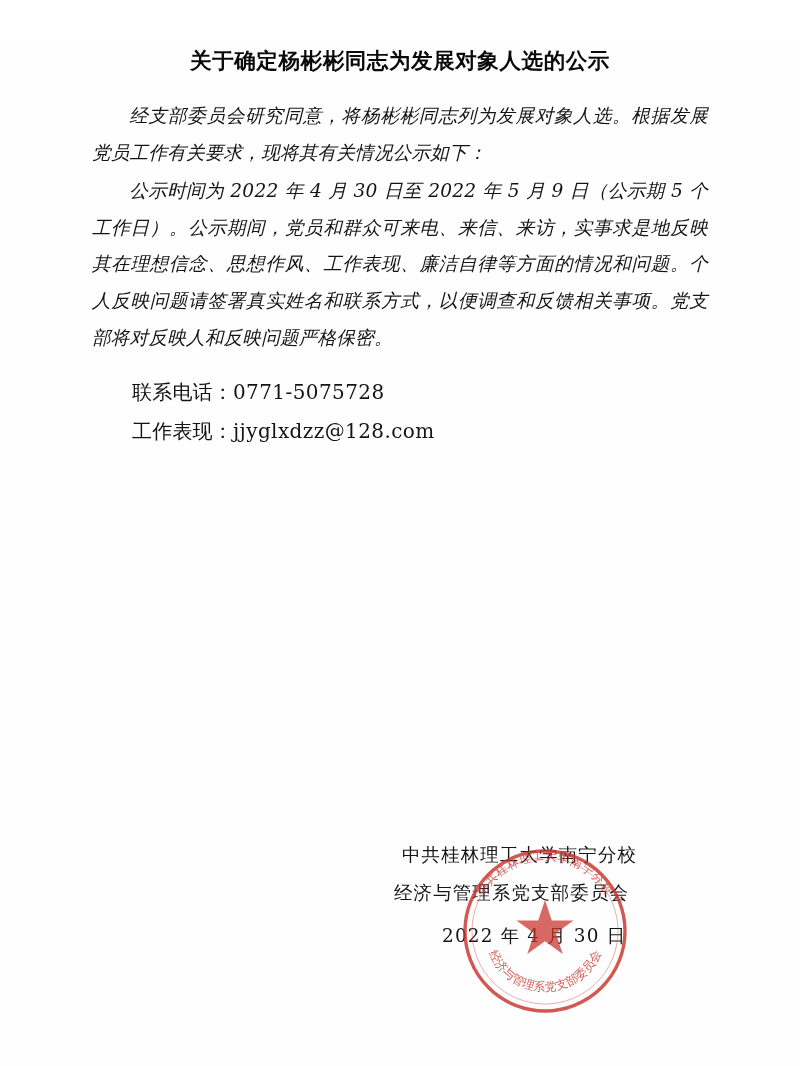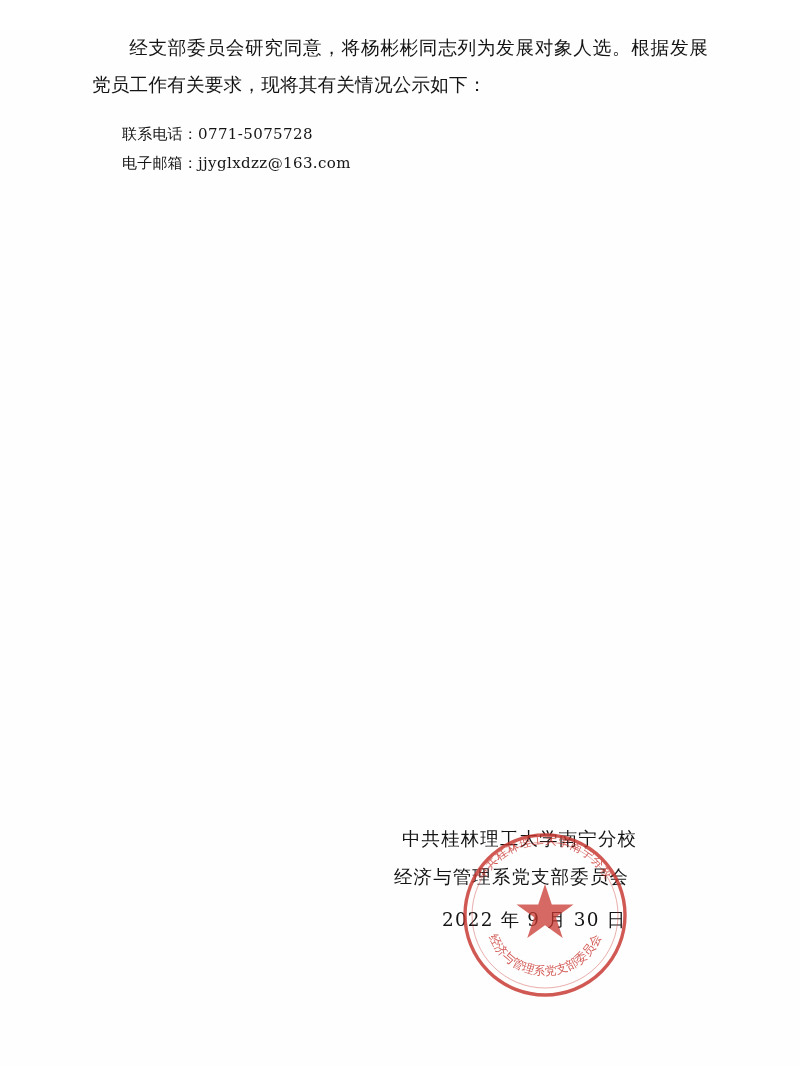--- a/index.html
+++ b/index.html
@@ -24,37 +24,38 @@
   .doc-title {
     text-align: center;
     font-size: 21.5px;
     font-weight: bold;
     letter-spacing: 0.6px;
     margin: 46px 60px 0 60px;
     line-height: 1.4;
     color: #0a0a0a;
   }
   .body-wrap {
-    margin: 30px 92px 0 92px;
+    margin: 22px 92px 0 92px;
+    font-style: italic;
   }
   p.para {
     font-size: 18.6px;
     line-height: 1.98;
     text-align: justify;
     text-justify: inter-ideograph;
     margin: 0 0 1px 0;
     text-indent: 2em;
     letter-spacing: 0.2px;
     color: #141414;
   }
   .contacts {
     margin: 16px 92px 0 92px;
   }
   .contact-line {
-    font-size: 15px;
+    font-size: 20px;
     line-height: 1.95;
     text-indent: 2em;
     letter-spacing: 0.2px;
     color: #141414;
   }
   .contact-line .mono {
     font-family: "DejaVu Serif", "Liberation Serif", serif;
     letter-spacing: 0.4px;
   }
   .signature {
@@ -102,38 +103,40 @@
     font-family: "DejaVu Serif", "Liberation Serif", serif;
     font-size: 12px;
     fill: #c8352f;
   }
 </style>
 </head>
 <body>
 
 <div class="page">
 
+  <h1 class="doc-title">关于确定杨彬彬同志为发展对象人选的公示</h1>
 
   <div class="body-wrap">
     <p class="para">经支部委员会研究同意，将杨彬彬同志列为发展对象人选。根据发展党员工作有关要求，现将其有关情况公示如下：</p>
+    <p class="para">公示时间为 2022 年 4 月 30 日至 2022 年 5 月 9 日（公示期 5 个工作日）。公示期间，党员和群众可来电、来信、来访，实事求是地反映其在理想信念、思想作风、工作表现、廉洁自律等方面的情况和问题。个人反映问题请签署真实姓名和联系方式，以便调查和反馈相关事项。党支部将对反映人和反映问题严格保密。</p>
   </div>
 
   <div class="contacts">
     <div class="contact-line">
       <span>联系电话：</span><span class="mono">0771-5075728</span>
     </div>
     <div class="contact-line">
-      <span>电子邮箱：</span><span class="mono">jjyglxdzz@163.com</span>
+      <span>工作表现：</span><span class="mono">jjyglxdzz@128.com</span>
     </div>
   </div>
 
   <div class="signature">
     <div class="sig-line org1">中共桂林理工大学南宁分校</div>
     <div class="sig-line org2">经济与管理系党支部委员会</div>
-    <div class="sig-line date">2022 年 9 月 30 日</div>
+    <div class="sig-line date">2022 年 4 月 30 日</div>
   </div>
 
   <div class="seal">
     <svg width="186" height="186" viewBox="0 0 186 186" aria-hidden="true">
       <defs>
         <path id="sealArcTop" d="M 22,93 A 71,71 0 0 1 164,93"></path>
         <path id="sealArcBottom" d="M 33,93 A 60,60 0 0 0 153,93"></path>
       </defs>
       <circle cx="93" cy="93" r="80" fill="none" stroke="#c8352f" stroke-width="3.4"></circle>
       <circle cx="93" cy="93" r="73" fill="none" stroke="#c8352f" stroke-width="0.9" opacity="0.55"></circle>

